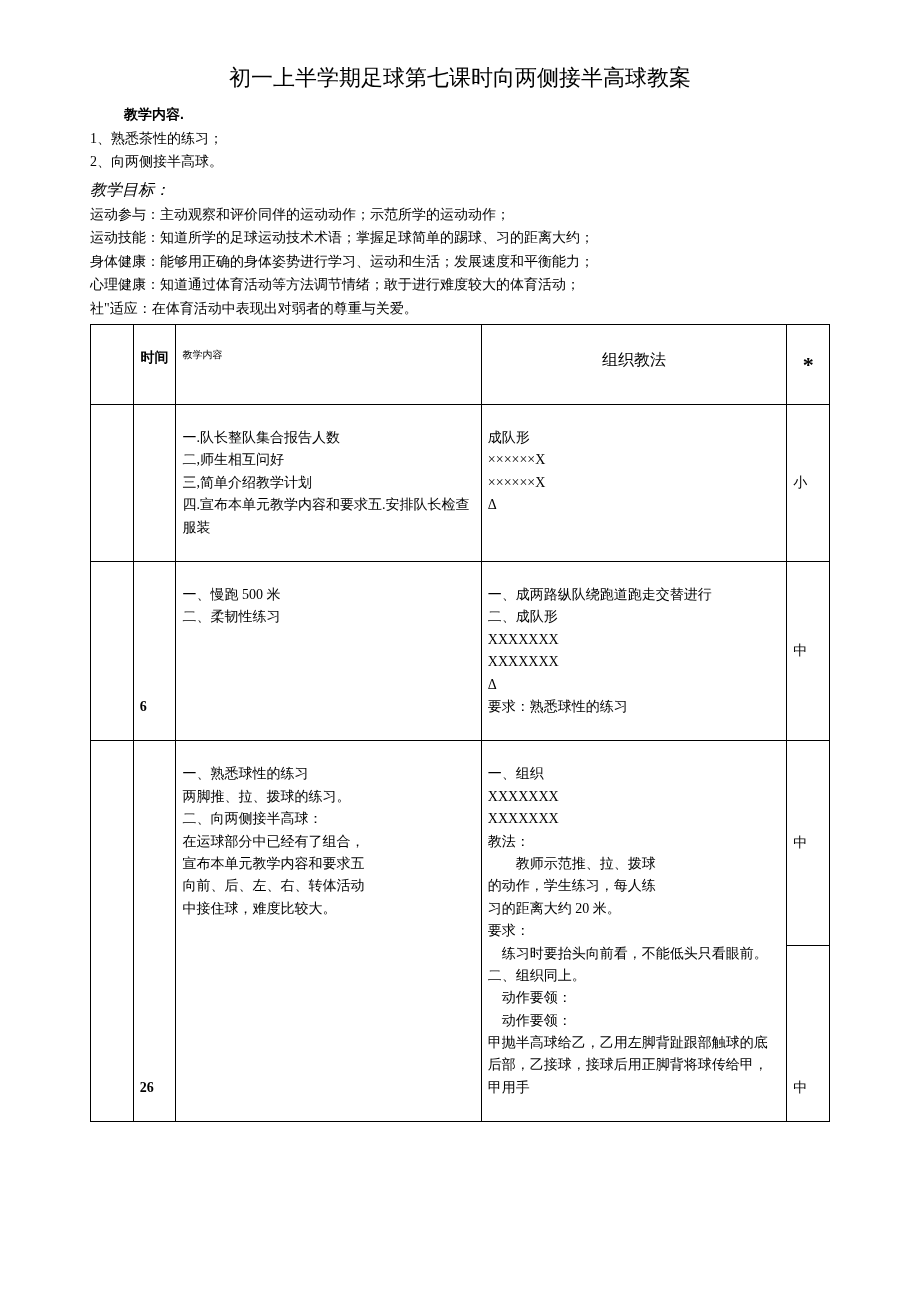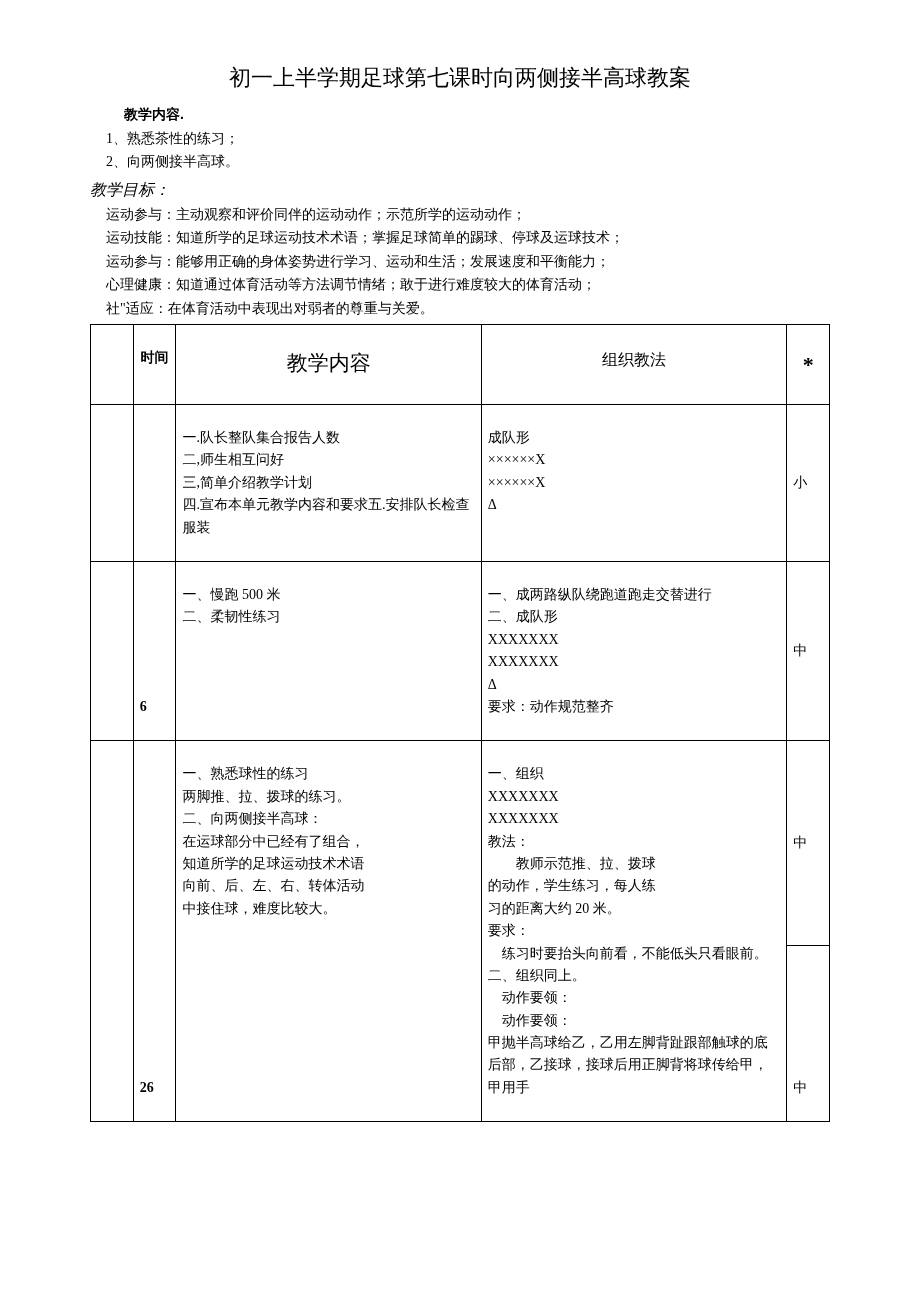--- a/index.html
+++ b/index.html
@@ -19,21 +19,21 @@
       font-family: "SimSun", "宋体", serif;
       margin-bottom: 8px;
     }
     .section-heading {
       font-weight: bold;
       font-family: "SimHei", "黑体", sans-serif;
       margin: 2px 0;
       padding-left: 34px;
     }
     .line {
-      margin: 1px 16px;
+      margin: 1px 0;
     }
     .goals-heading {
       font-family: "KaiTi", "楷体", serif;
       font-size: 16px;
       margin-top: 4px;
       font-style: italic;
     }
     .goals .line {
       font-family: "SimSun", "宋体", serif;
     }
@@ -45,41 +45,41 @@
     }
     th, td {
       border: 1px solid #000;
       padding: 22px 6px;
       vertical-align: top;
       font-size: 14px;
       word-wrap: break-word;
     }
     th.col-blank { width: 28px; }
     th.col-time { width: 28px; }
-    th.col-content { width: 280px; text-align: center; font-family: Liberation Serif, serif; font-size: 21px; font-weight: normal;}
+    th.col-content { width: 280px; text-align: left; font-family: Liberation Sans, sans-serif; font-size: 10px; font-weight: normal;}
     th.col-method { width: 280px; text-align: center; font-family: "KaiTi","楷体",serif; font-size: 16px; font-weight: normal;}
     th.col-star { width: 28px; text-align: center; font-size: 22px; font-weight: bold;}
     .time-cell { font-weight: bold; vertical-align: bottom; }
     .center-block { text-align: left; }
     .star-cell { text-align: left; vertical-align: middle; }
   </style>
 </head>
 <body>
 
 <div class="title">初一上半学期足球第七课时向两侧接半高球教案</div>
 
 <div class="section-heading">教学内容.</div>
 <div class="line">1、熟悉茶性的练习；</div>
 <div class="line">2、向两侧接半高球。</div>
 
 <div class="goals-heading">教学目标：</div>
 <div class="goals">
   <div class="line">运动参与：主动观察和评价同伴的运动动作；示范所学的运动动作；</div>
-  <div class="line">运动技能：知道所学的足球运动技术术语；掌握足球简单的踢球、停球及运球技术；</div>
-  <div class="line">运动参与：能够用正确的身体姿势进行学习、运动和生活；发展速度和平衡能力；</div>
+  <div class="line">运动技能：知道所学的足球运动技术术语；掌握足球简单的踢球、习的距离大约；</div>
+  <div class="line">身体健康：能够用正确的身体姿势进行学习、运动和生活；发展速度和平衡能力；</div>
   <div class="line">心理健康：知道通过体育活动等方法调节情绪；敢于进行难度较大的体育活动；</div>
   <div class="line">社"适应：在体育活动中表现出对弱者的尊重与关爱。</div>
 </div>
 
 <table>
   <tbody>
       <tr>
     <th class="col-blank"></th>
     <th class="col-time">时间</th>
     <th class="col-content">教学内容</th>
@@ -115,35 +115,35 @@
       <div>二、柔韧性练习</div>
     </td>
     <td>
       <div>一、成两路纵队绕跑道跑走交替进行</div>
       <div>二、成队形</div>
       <div class="center-block">
         <div>XXXXXXX</div>
         <div>XXXXXXX</div>
         <div>Δ</div>
       </div>
-      <div>要求：动作规范整齐</div>
+      <div>要求：熟悉球性的练习</div>
     </td>
     <td class="star-cell">中</td>
   </tr>
 
   <tr>
     <td rowspan="2"></td>
     <td rowspan="2" class="time-cell">26</td>
     <td rowspan="2">
       <div>一、熟悉球性的练习</div>
       <div>两脚推、拉、拨球的练习。</div>
       <div></div>
       <div>二、向两侧接半高球：</div>
       <div>在运球部分中已经有了组合，</div>
-      <div>知道所学的足球运动技术术语</div>
+      <div>宣布本单元教学内容和要求五</div>
       <div>向前、后、左、右、转体活动</div>
       <div>中接住球，难度比较大。</div>
     </td>
     <td rowspan="2">
       <div>一、组织</div>
       <div class="center-block">
         <div>XXXXXXX</div>
         <div>XXXXXXX</div>
       </div>
       <div>教法：</div>

